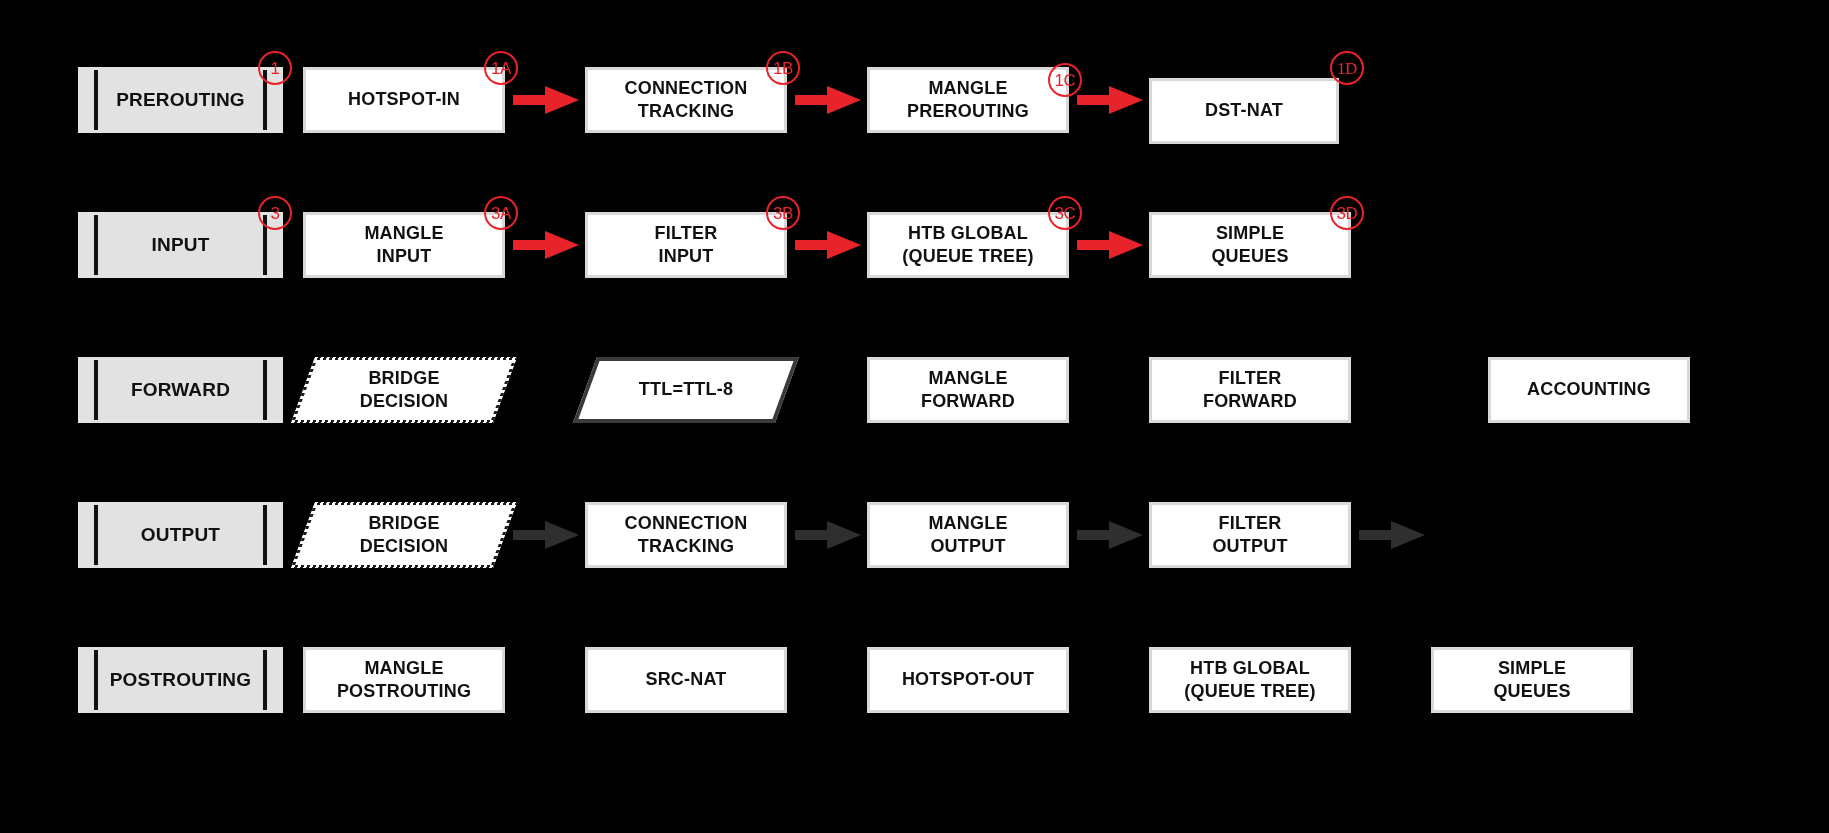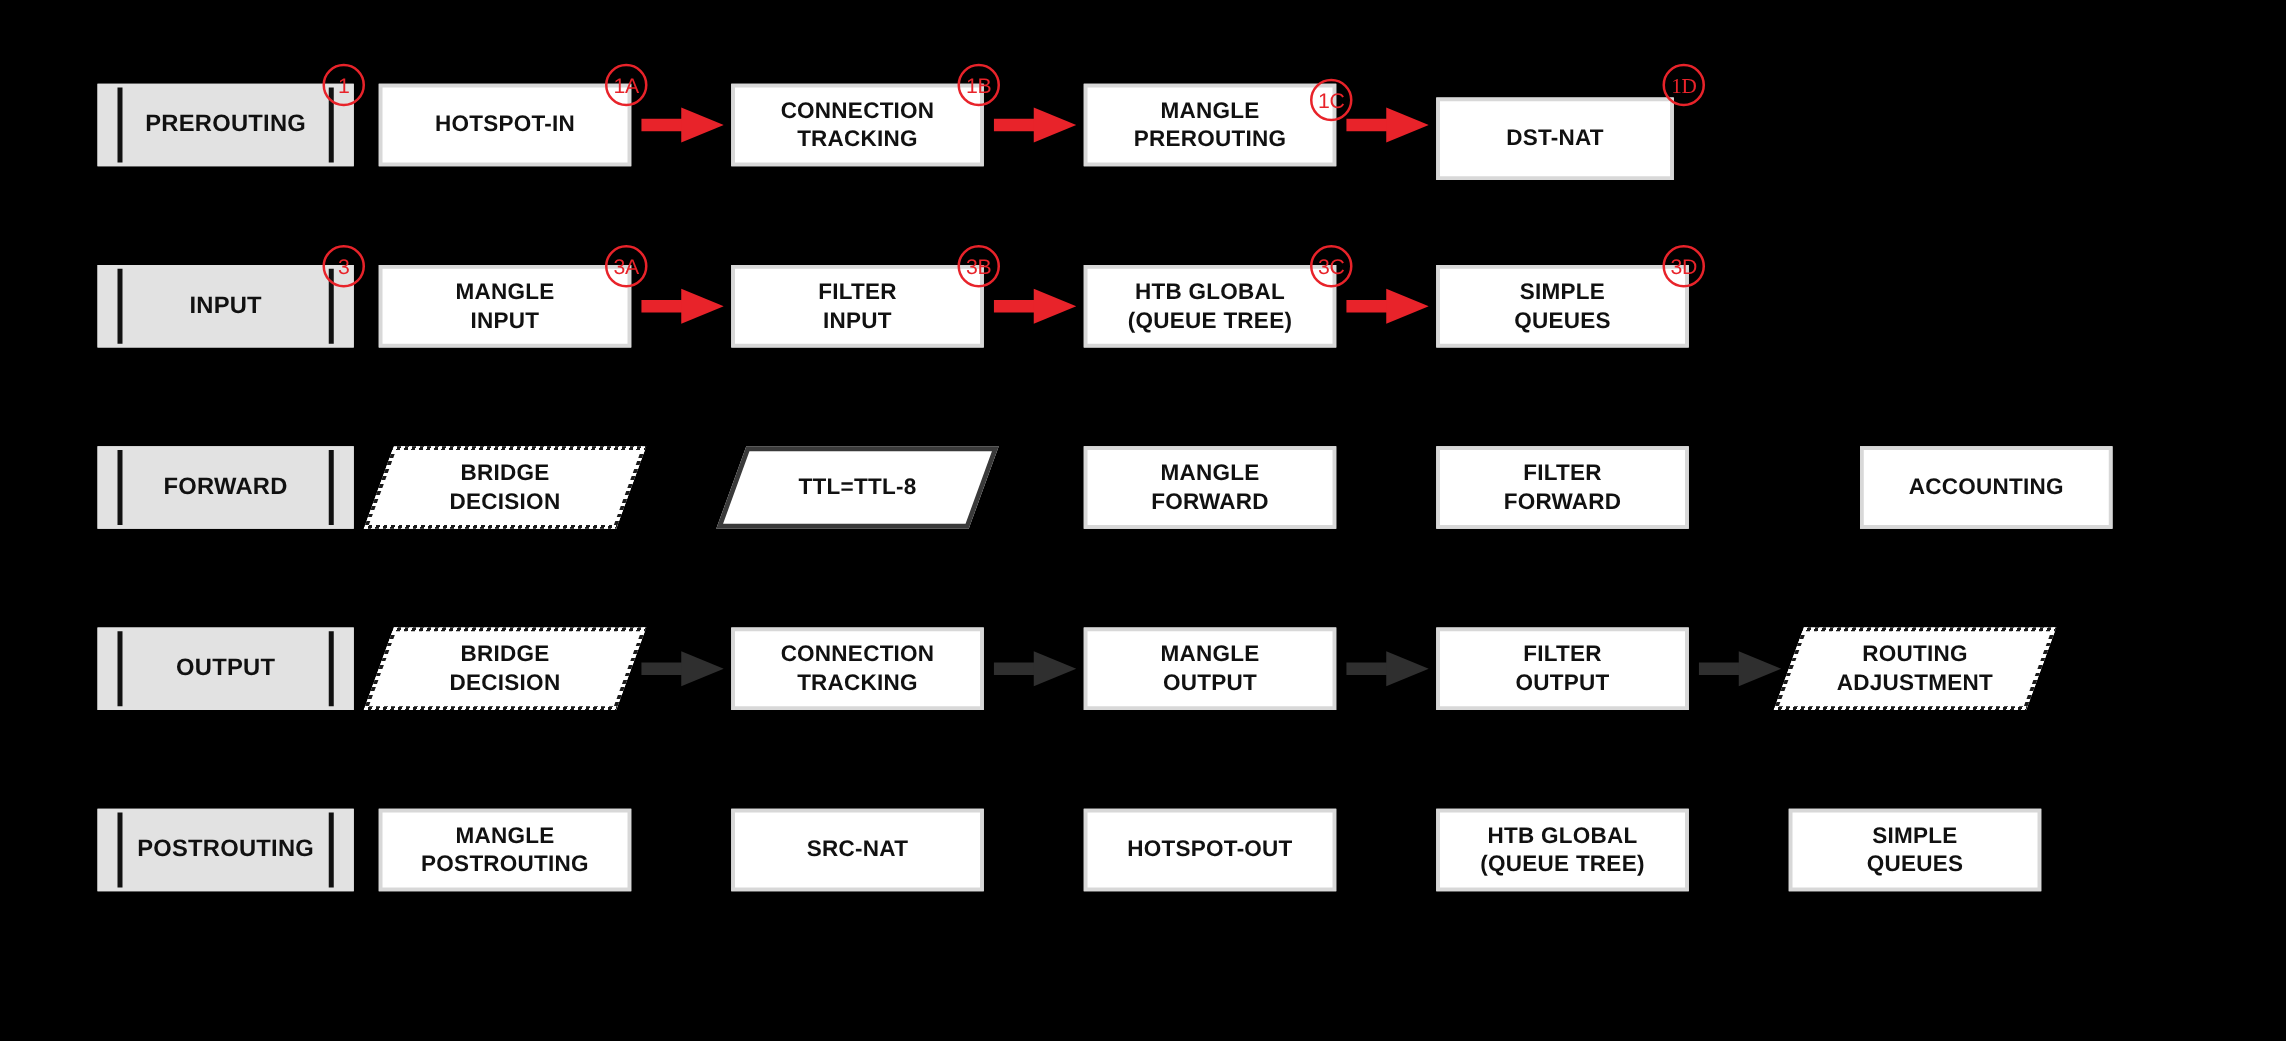--- a/index.html
+++ b/index.html
@@ -338,25 +338,20 @@
     <div class="node" style="left: 1149px; top: 502px; width: 202px; height: 66px;">
       <span class="node-label">FILTER
 OUTPUT</span>
     </div>
     <div class="arrow" style="left: 1359px; top: 518px; width: 66px;">
       <svg viewBox="0 0 66 34" preserveAspectRatio="none">
         <rect x="0" y="12" width="40" height="10" fill="#2f2f2f"></rect>
         <polygon points="32,3 66,17 32,31" fill="#2f2f2f"></polygon>
       </svg>
     </div>
-    <div class="para dotted" style="left: 1431px; top: 502px; width: 202px; height: 66px;">
-      <div class="para-shape"></div>
-      <span class="para-label">ROUTING
-ADJUSTMENT</span>
-    </div>
     <div class="chain-box" style="left: 78px; top: 647px; width: 205px; height: 66px;">
       <span class="chain-label">POSTROUTING</span>
     </div>
     <div class="equals" style="left: 320px; top: 665px;">
       <span class="eq-top"></span>
       <span class="eq-bottom"></span>
     </div>
     <div class="node" style="left: 303px; top: 647px; width: 202px; height: 66px;">
       <span class="node-label">MANGLE
 POSTROUTING</span>

